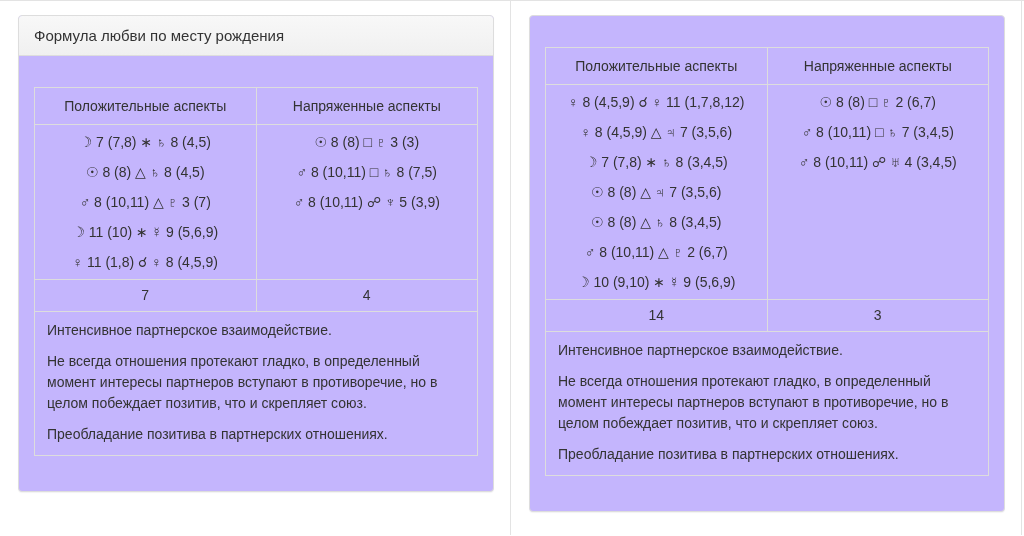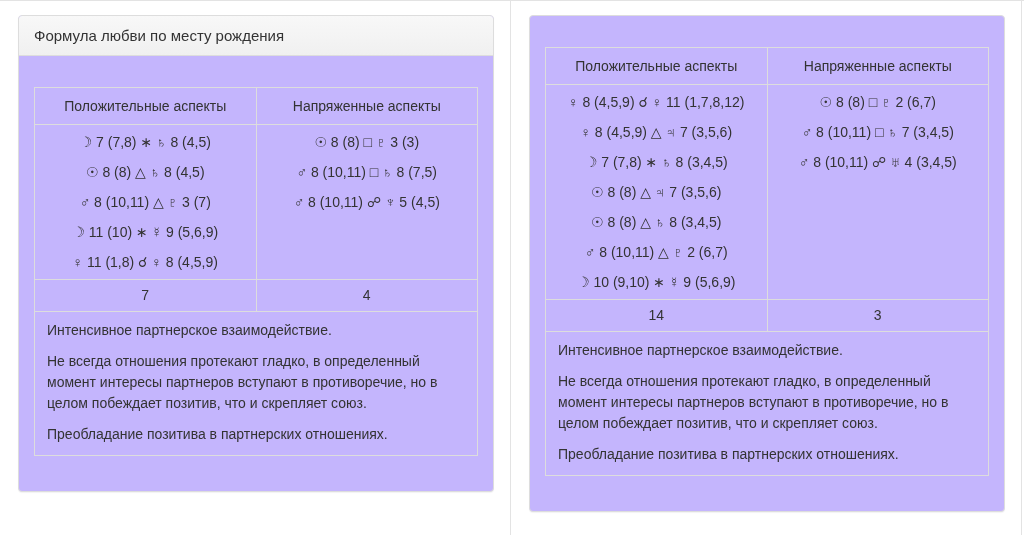--- a/index.html
+++ b/index.html
@@ -81,21 +81,21 @@
               <td class="list">
                 <div class="aspect-line">☽ 7 (7,8) ∗ ♄ 8 (4,5)</div>
                 <div class="aspect-line">☉ 8 (8) △ ♄ 8 (4,5)</div>
                 <div class="aspect-line">♂ 8 (10,11) △ ♇ 3 (7)</div>
                 <div class="aspect-line">☽ 11 (10) ∗ ☿ 9 (5,6,9)</div>
                 <div class="aspect-line">♀ 11 (1,8) ☌ ♀ 8 (4,5,9)</div>
               </td>
               <td class="list">
                 <div class="aspect-line">☉ 8 (8) □ ♇ 3 (3)</div>
                 <div class="aspect-line">♂ 8 (10,11) □ ♄ 8 (7,5)</div>
-                <div class="aspect-line">♂ 8 (10,11) ☍ ♆ 5 (4,5)</div>
+                <div class="aspect-line">♂ 8 (10,11) ☍ ♆ 5 (3,9)</div>
               </td>
             </tr>
             <tr>
               <td class="score">7</td>
               <td class="score">4</td>
             </tr>
             <tr>
               <td class="desc" colspan="2">
                 <p>Интенсивное партнерское взаимодействие.</p>
                 <p>Не всегда отношения протекают гладко, в определенный момент интересы партнеров вступают в противоречие, но в целом побеждает позитив, что и скрепляет союз.</p>

